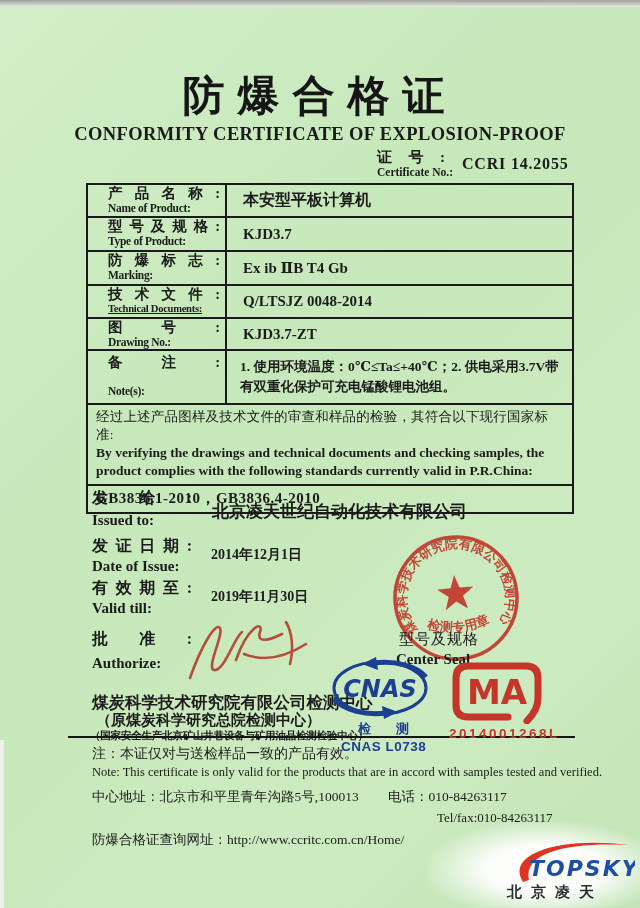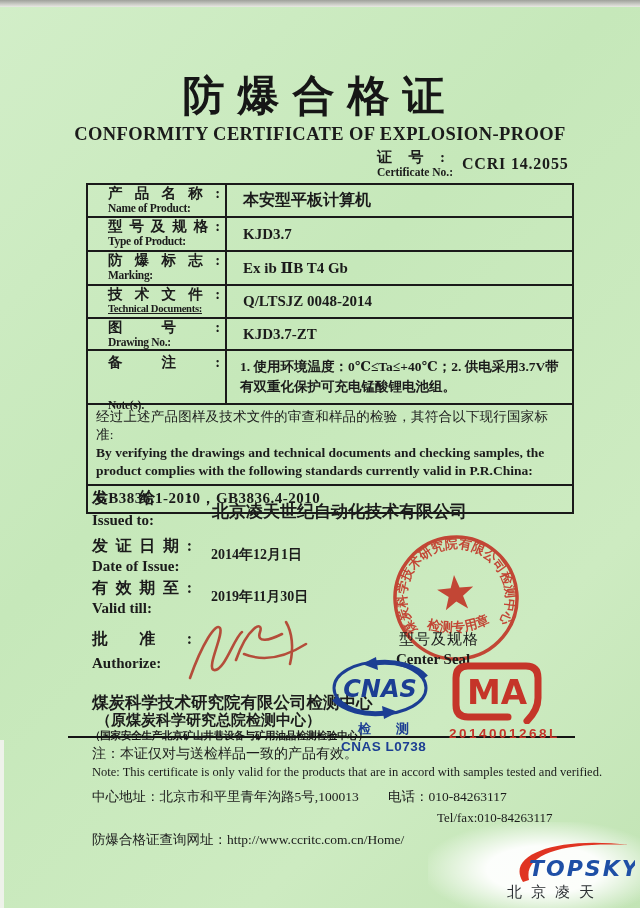--- a/index.html
+++ b/index.html
@@ -48,21 +48,21 @@
   .note-en{left:92px;top:765px;font-size:12.5px;}
   .addr-zh{left:92px;top:788px;font-size:13.5px;}
   .tel-zh{left:388px;top:788px;font-size:13.5px;}
   .addr-en{left:92px;top:810px;font-size:13px;}
   .tel-en{left:437px;top:810px;font-size:13px;}
   .web{left:92px;top:831px;font-size:13.5px;}
   .seal-label-zh{left:399px;top:630px;font-size:15px;color:#1a1a1a;letter-spacing:1px;}
   .seal-label-en{left:396px;top:651px;font-size:15px;font-weight:bold;}
   .white-patch{left:428px;top:822px;width:212px;height:86px;
     background:radial-gradient(ellipse at 55% 55%, rgba(255,255,255,.95) 35%, rgba(255,255,255,0) 75%);}
-  .topsky-zh{left:507px;top:883px;font-size:15px;font-weight:normal;letter-spacing:9px;color:#2b2f33;
+  .topsky-zh{left:507px;top:883px;font-size:15px;font-weight:bold;letter-spacing:9px;color:#2b2f33;
     font-family:"Liberation Sans","DejaVu Sans",sans-serif;}
 </style>
 </head>
 <body>
 
 <div class="page">
   <div class="edge-top"></div>
   <div class="edge-left"></div>
 
   <div class="abs title">防爆合格证</div>
@@ -103,21 +103,21 @@
     <div class="trow" style="height:30px">
       <div class="tlabel">
         <div class="tlz jz">图号:</div>
         <div class="tle">Drawing No.:</div>
       </div>
       <div class="tval">KJD3.7-ZT</div>
     </div>
     <div class="trow" style="height:52px">
       <div class="tlabel">
         <div class="tlz jz" style="margin-top:3px">备注:</div>
-        <div class="tle" style="margin-top:28px">Note(s):</div>
+        <div class="tle" style="margin-top:14px">Note(s):</div>
       </div>
       <div class="tval note">1. 使用环境温度：0℃≤Ta≤+40℃；2. 供电采用3.7V带有双重化保护可充电锰酸锂电池组。</div>
     </div>
     <div class="statement">
       <div class="st-zh">经过上述产品图样及技术文件的审查和样品的检验，其符合以下现行国家标准:</div>
       <div class="st-en">By verifying the drawings and technical documents and checking samples, the product complies with the following standards currently valid in P.R.China:</div>
     </div>
     <div class="standards">GB3836.1-2010，GB3836.4-2010</div>
   </div>
 

